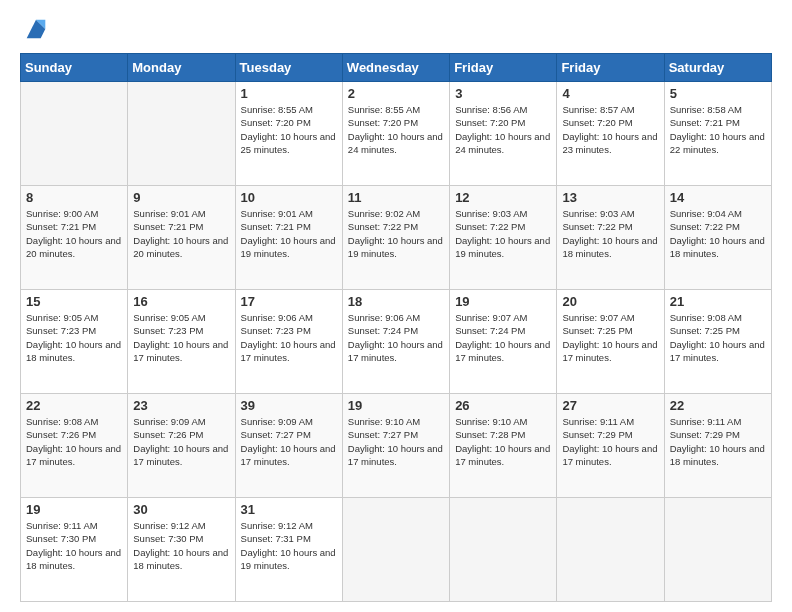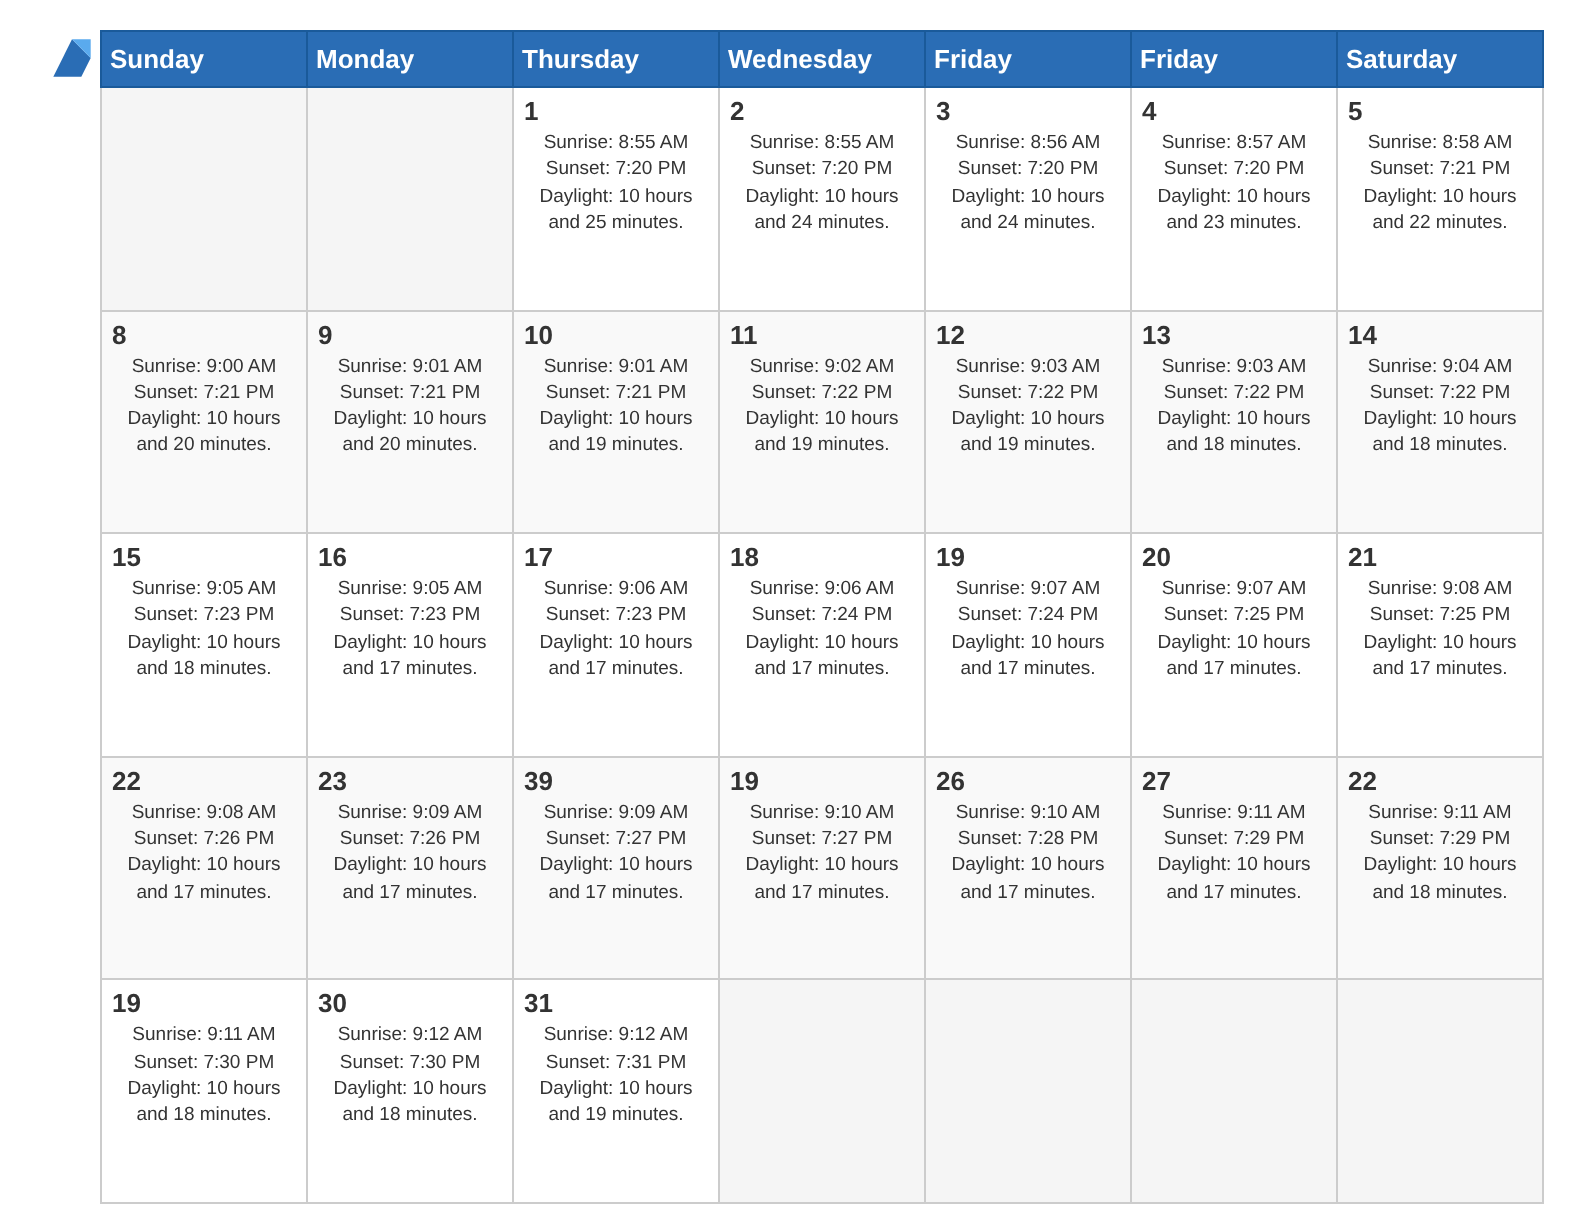--- a/index.html
+++ b/index.html
@@ -8,20 +8,21 @@
       background: #fff;
       width: 792px;
       height: 612px;
       overflow: hidden;
     }
     .page {
       width: 792px;
       height: 612px;
       padding: 15px 20px 10px 20px;
       display: flex;
+      flex-direction: column;
     }
     .header {
       display: flex;
       justify-content: space-between;
       align-items: flex-start;
       margin-bottom: 10px;
     }
     .logo {
       display: flex;
       align-items: center;
@@ -87,21 +88,20 @@
       font-size: 13px;
       font-weight: bold;
       color: #333;
       display: block;
       margin-bottom: 2px;
     }
     .day-info {
       font-size: 9.5px;
       color: #333;
       line-height: 1.4;
-      text-align: center;
     }
   </style>
 </head>
 <body>
 
 <div class="page">
   <div class="header">
     <div class="logo">
       <div>
         <div class="logo-text">
@@ -117,21 +117,21 @@
       <div class="month-title"></div>
       <div class="location"></div>
     </div>
   </div>
 
   <table class="calendar" id="cal-table">
     <thead id="cal-head">
         <tr>
           <th>Sunday</th>
           <th>Monday</th>
-          <th>Thursday</th>
+          <th>Tuesday</th>
           <th>Wednesday</th>
           <th>Friday</th>
           <th>Friday</th>
           <th>Saturday</th>
         </tr>
       </thead>
     <tbody id="cal-body">
         <tr>
           <td class="empty"></td>
           <td class="empty"></td>

